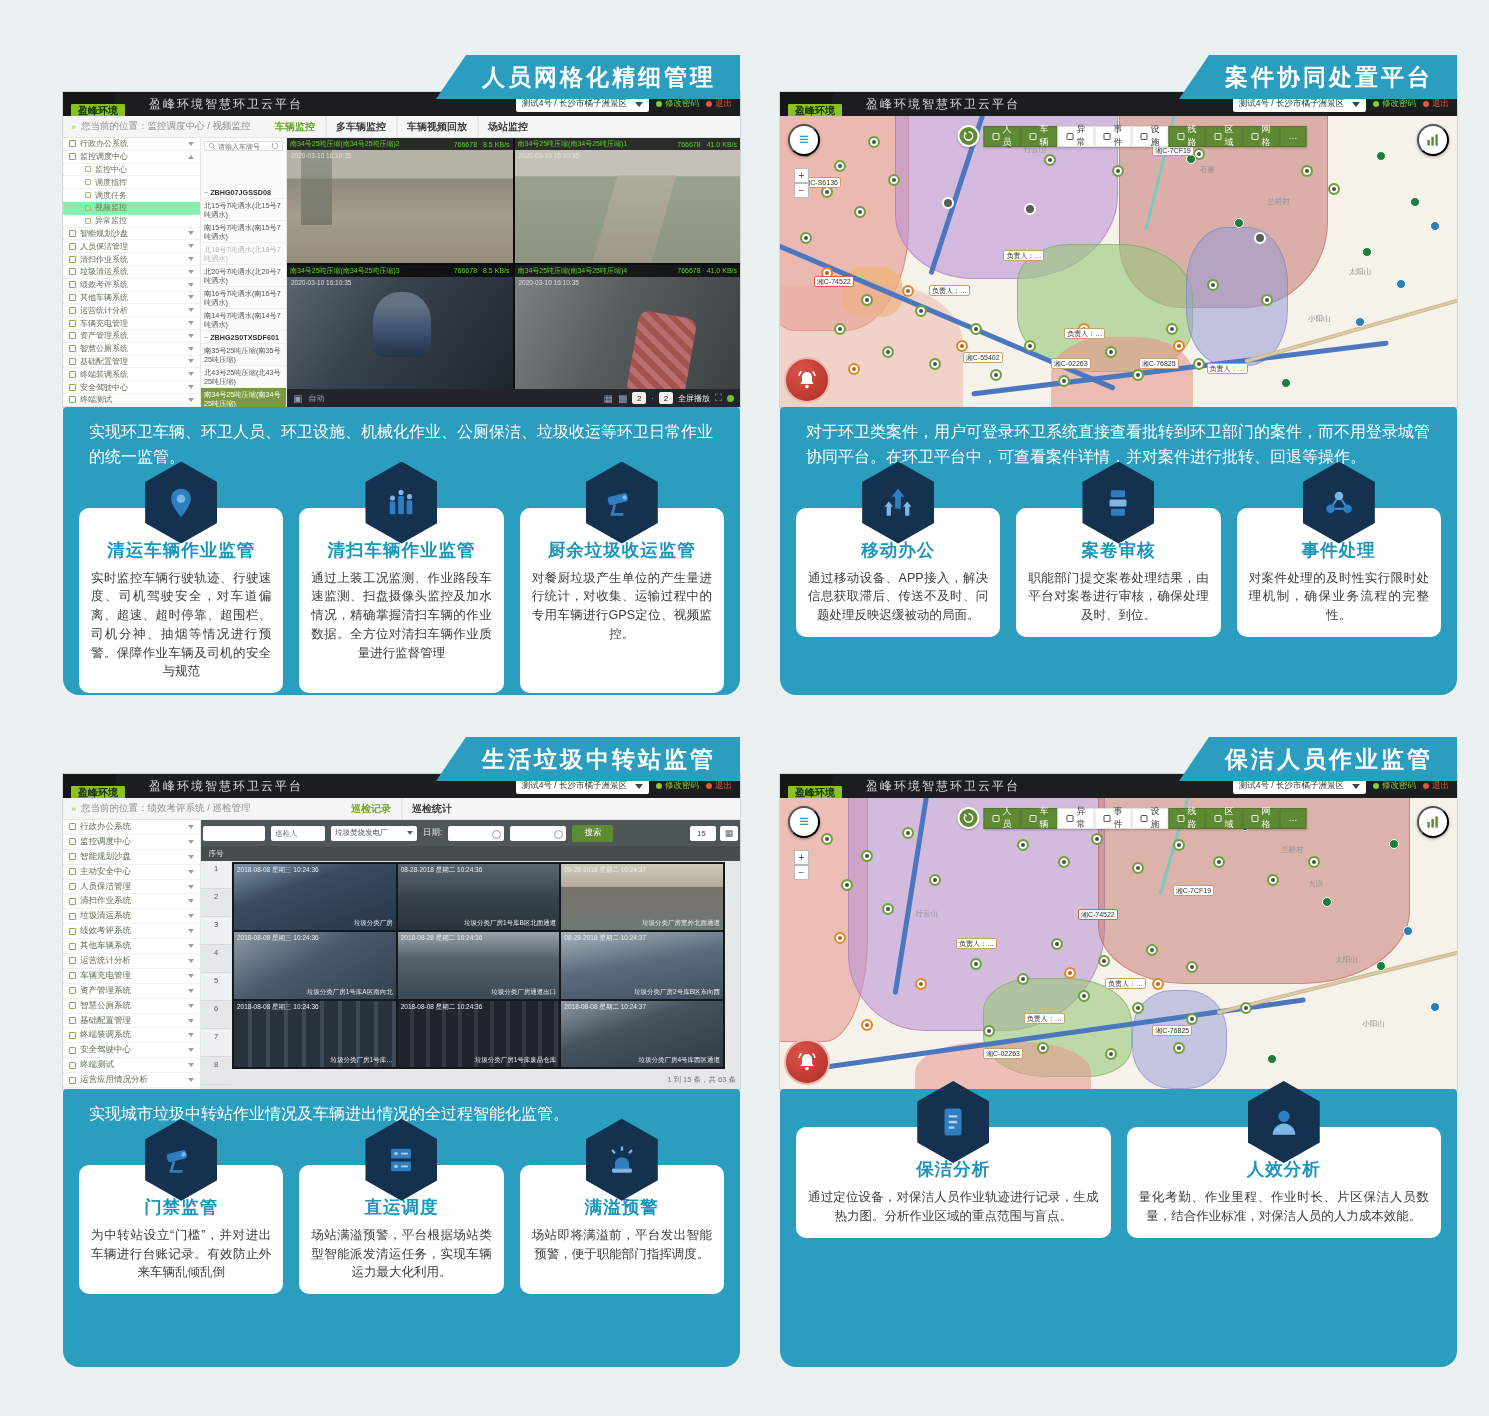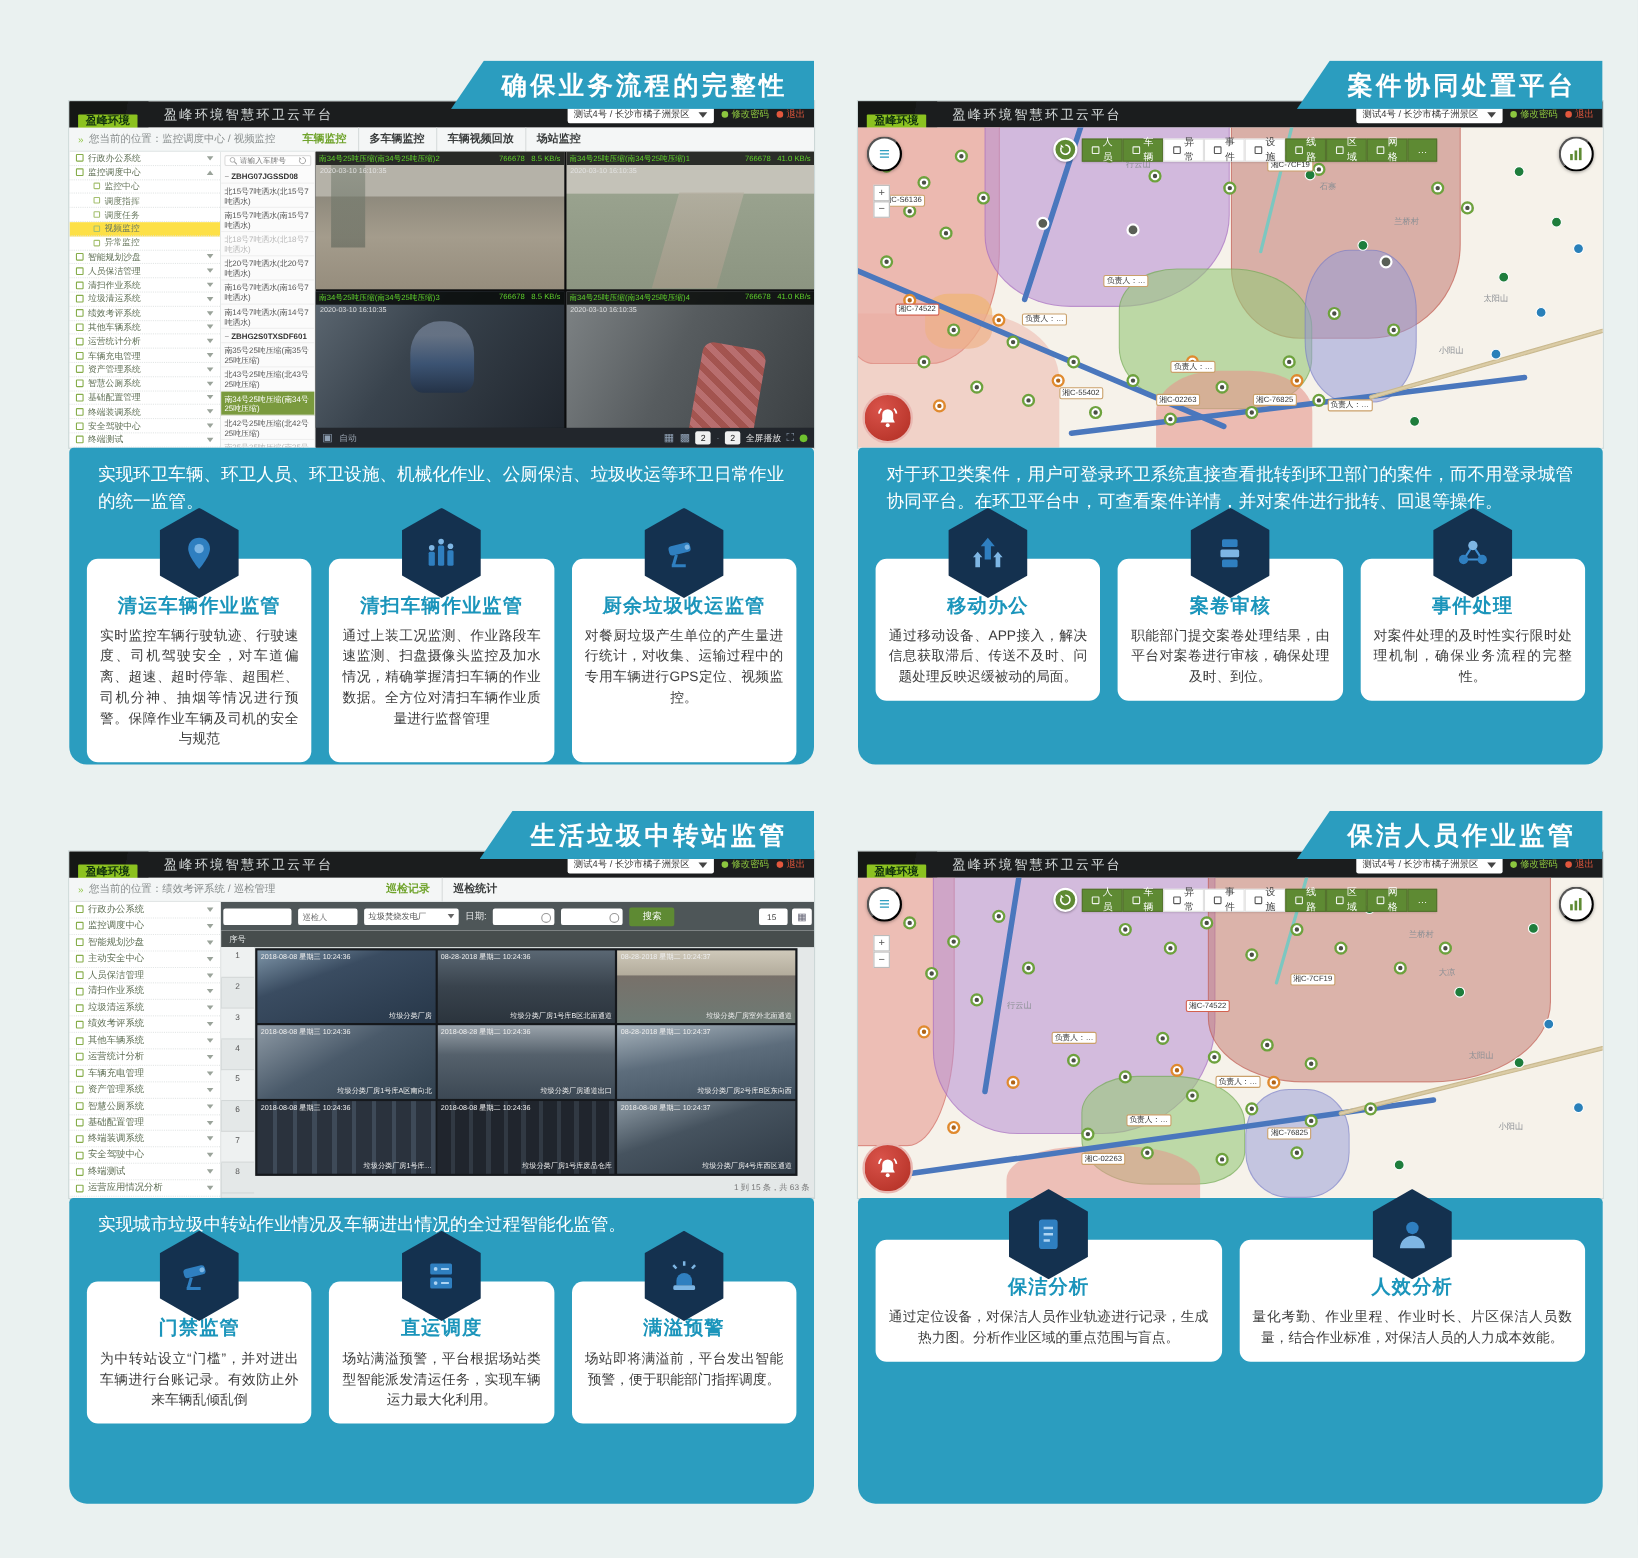--- a/index.html
+++ b/index.html
@@ -57,27 +57,27 @@
   .vtab.on { color:#6fa32b; }
   .vbody { display:flex; height:269px; }
   .vside { width:138px; background:#fff; border-right:1px solid #e4e7e7; overflow:hidden; }
   .vside-item { height:12.8px; display:flex; align-items:center; gap:4px; padding:0 6px;
                 border-bottom:1px dotted #e3e6e6; color:#5f6f55; font-size:8px; cursor:pointer; }
   .shot3 .vside-item { height:14.9px; font-size:8.5px; }
   .vside-item .sq { width:7px; height:7px; border:1px solid #86ad4a; border-radius:1px; flex:none; }
   .vside-item .lbl { white-space:nowrap; overflow:hidden; }
   .vside-item.sub { padding-left:22px; color:#6b7a61; }
   .vside-item.sub .sq { border-color:#a5c070; width:6px; height:6px; }
-  .vside-item.active { background:#fde047; }
+  .vside-item.active { background:#86efac; }
   .chev { margin-left:auto; width:0; height:0; flex:none; }
   .chev.down { border-left:3px solid transparent; border-right:3px solid transparent; border-top:4px solid #9aa39a; }
   .chev.up { border-left:3px solid transparent; border-right:3px solid transparent; border-bottom:4px solid #9aa39a; }
 
   
-  .vtree { width:86px; background:#fbfbfb; border-right:1px solid #e4e7e7; display:flex; flex-direction:column; overflow:hidden; }
+  .vtree { width:86px; background:#fbfbfb; border-right:1px solid #e4e7e7; display:flex; flex-direction:column; overflow:hidden;gap:32px; }
   .tsearch { margin:3px; height:14px; background:#fff; border:1px solid #ddd; border-radius:2px;
              display:flex; align-items:center; padding:0 3px; gap:2px; }
   .tsearch input { flex:1; min-width:0; border:none; outline:none; font-size:7px; color:#555; background:transparent; }
   .titem { padding:1.5px 3px; border-bottom:1px solid #efefef; color:#555; font-size:7.2px; line-height:1.25; cursor:pointer; }
   .titem.group { color:#333; font-weight:bold; }
   .titem.group::before { content:"− "; color:#888; font-weight:normal; }
   .titem.dim { color:#b8b8b8; }
   .titem.sel { background:#7a9a3e; color:#fff; }
 
   
@@ -228,21 +228,21 @@
   .pager { position:absolute; right:4px; bottom:4px; font-size:7.5px; color:#777; }
 
   svg { display:block; }
 </style>
 </head>
 <body>
 
 <div class="page">
 
   <section class="panel" style="left:63px;top:55px;">
-    <div class="banner">确保业务流程的完整性</div>
+    <div class="banner">人员网格化精细管理</div>
 
     <div class="shot">
 
       <div class="apphdr">
         <div class="logo">
           <div class="logochip">
               <span>盈峰环境</span>
               <small>INFORE ENVIRO</small>
             </div>
         </div>

